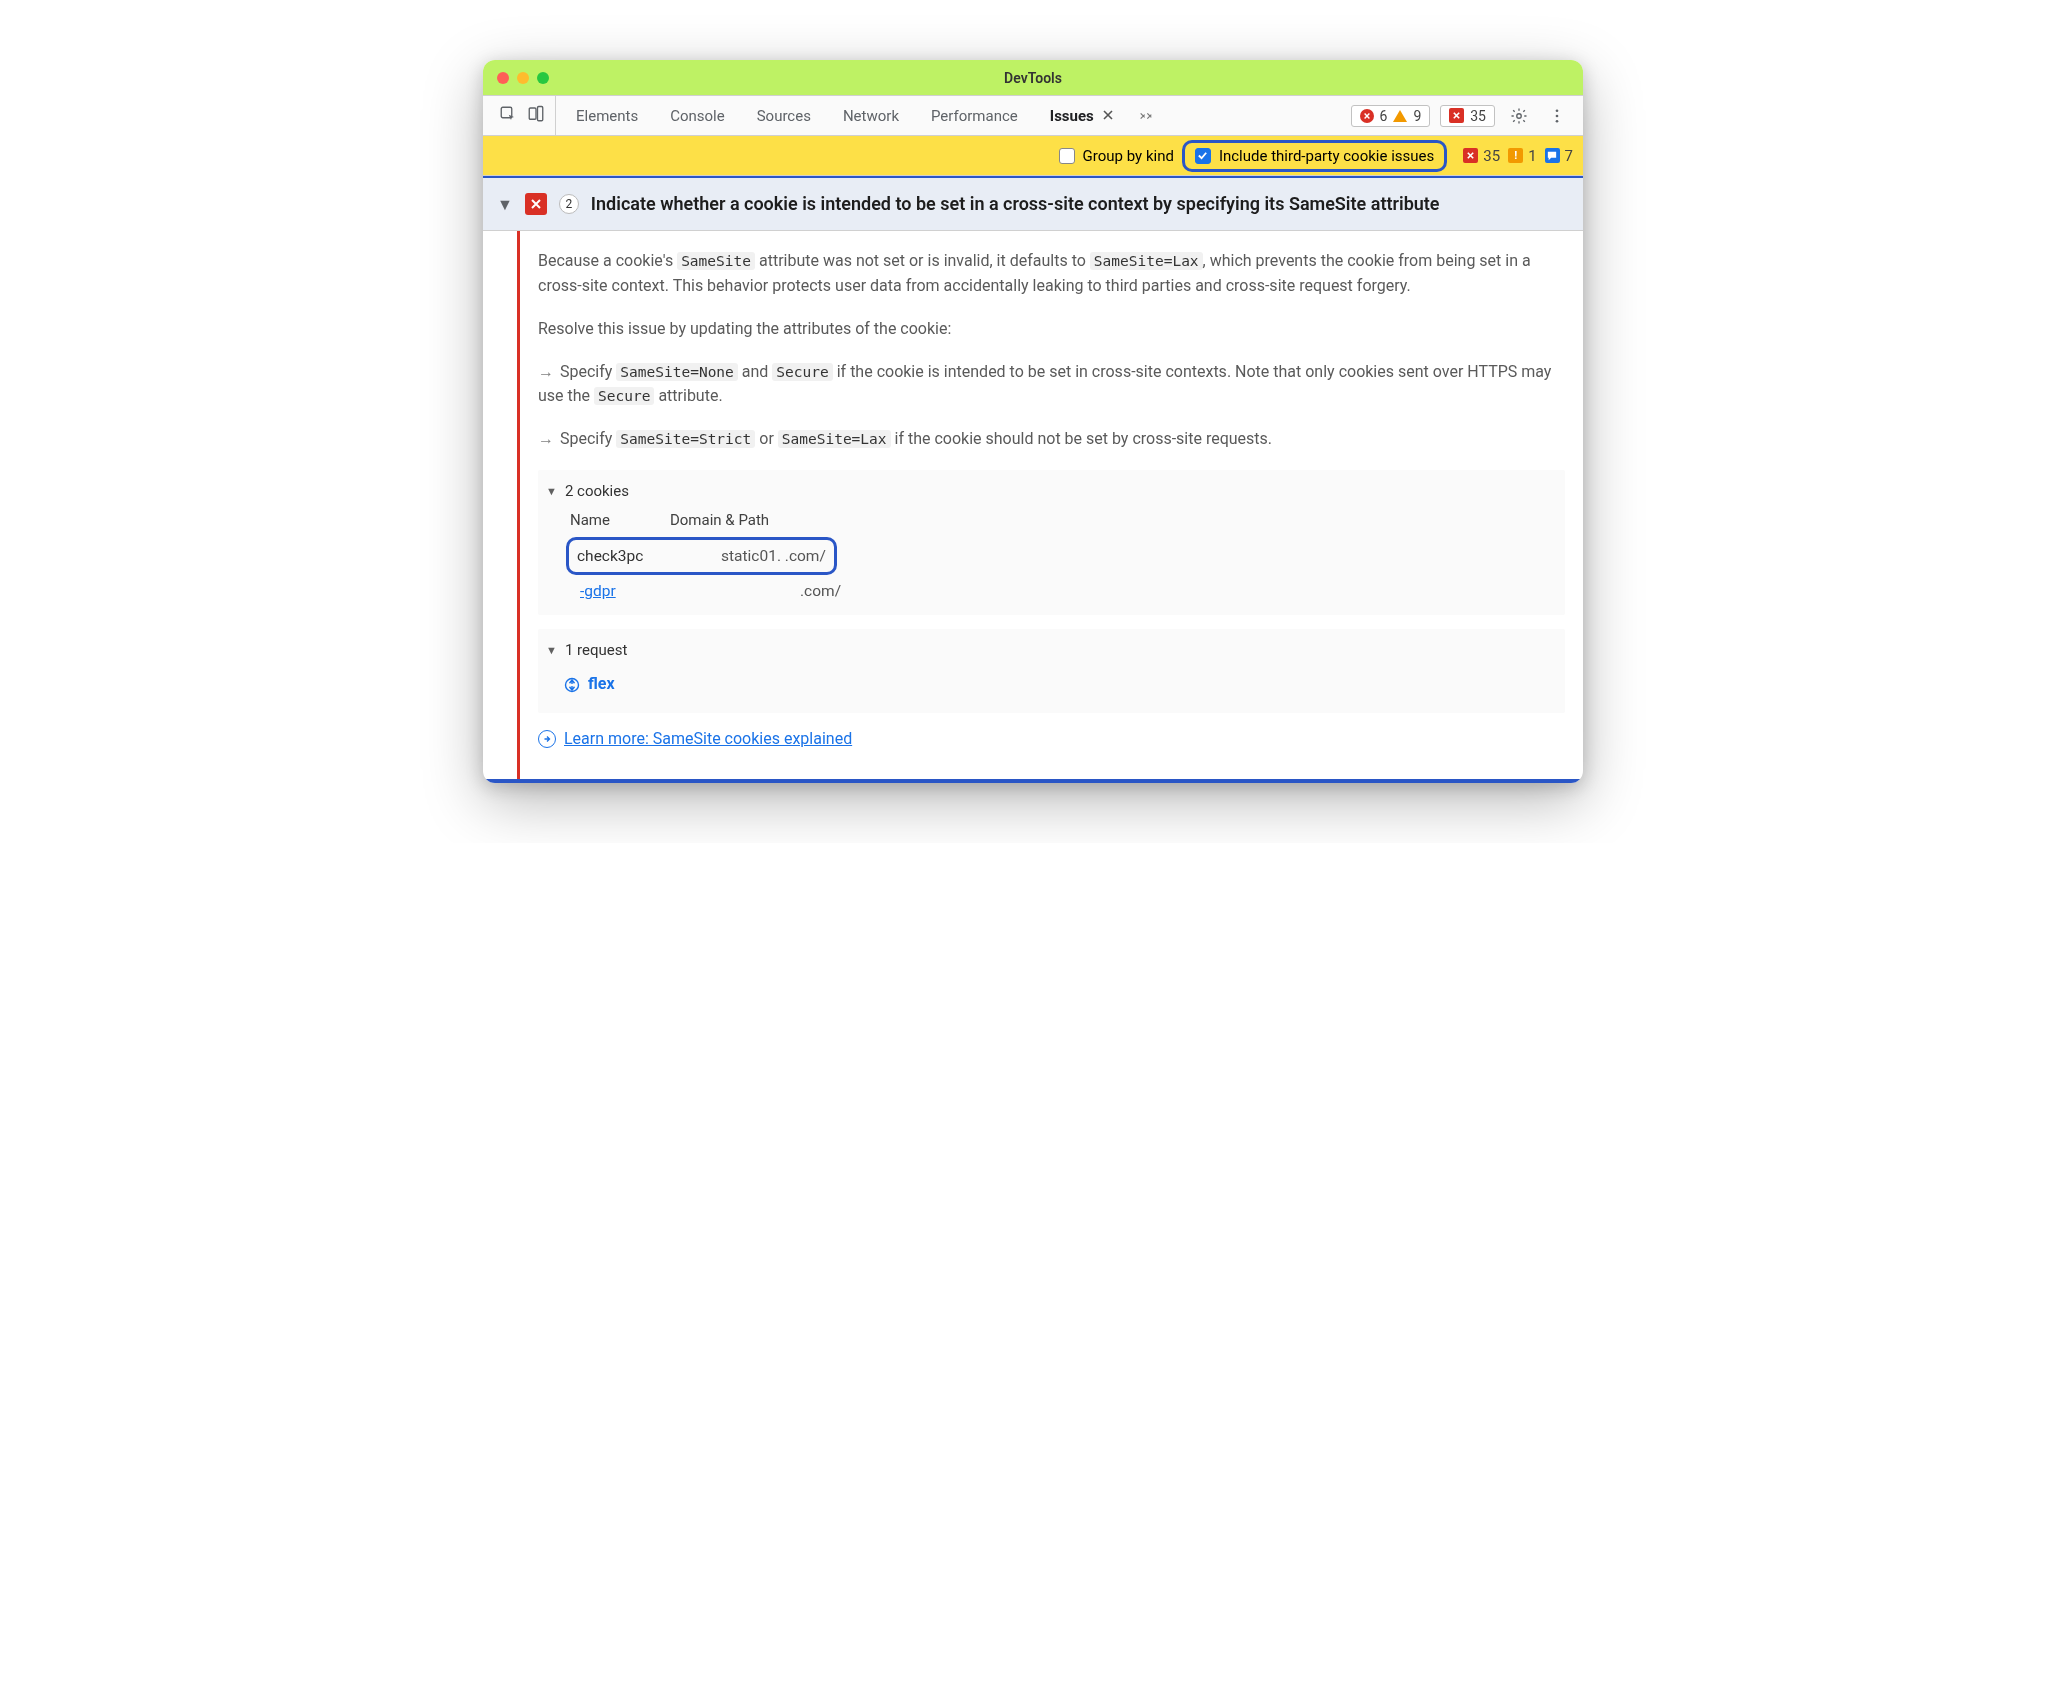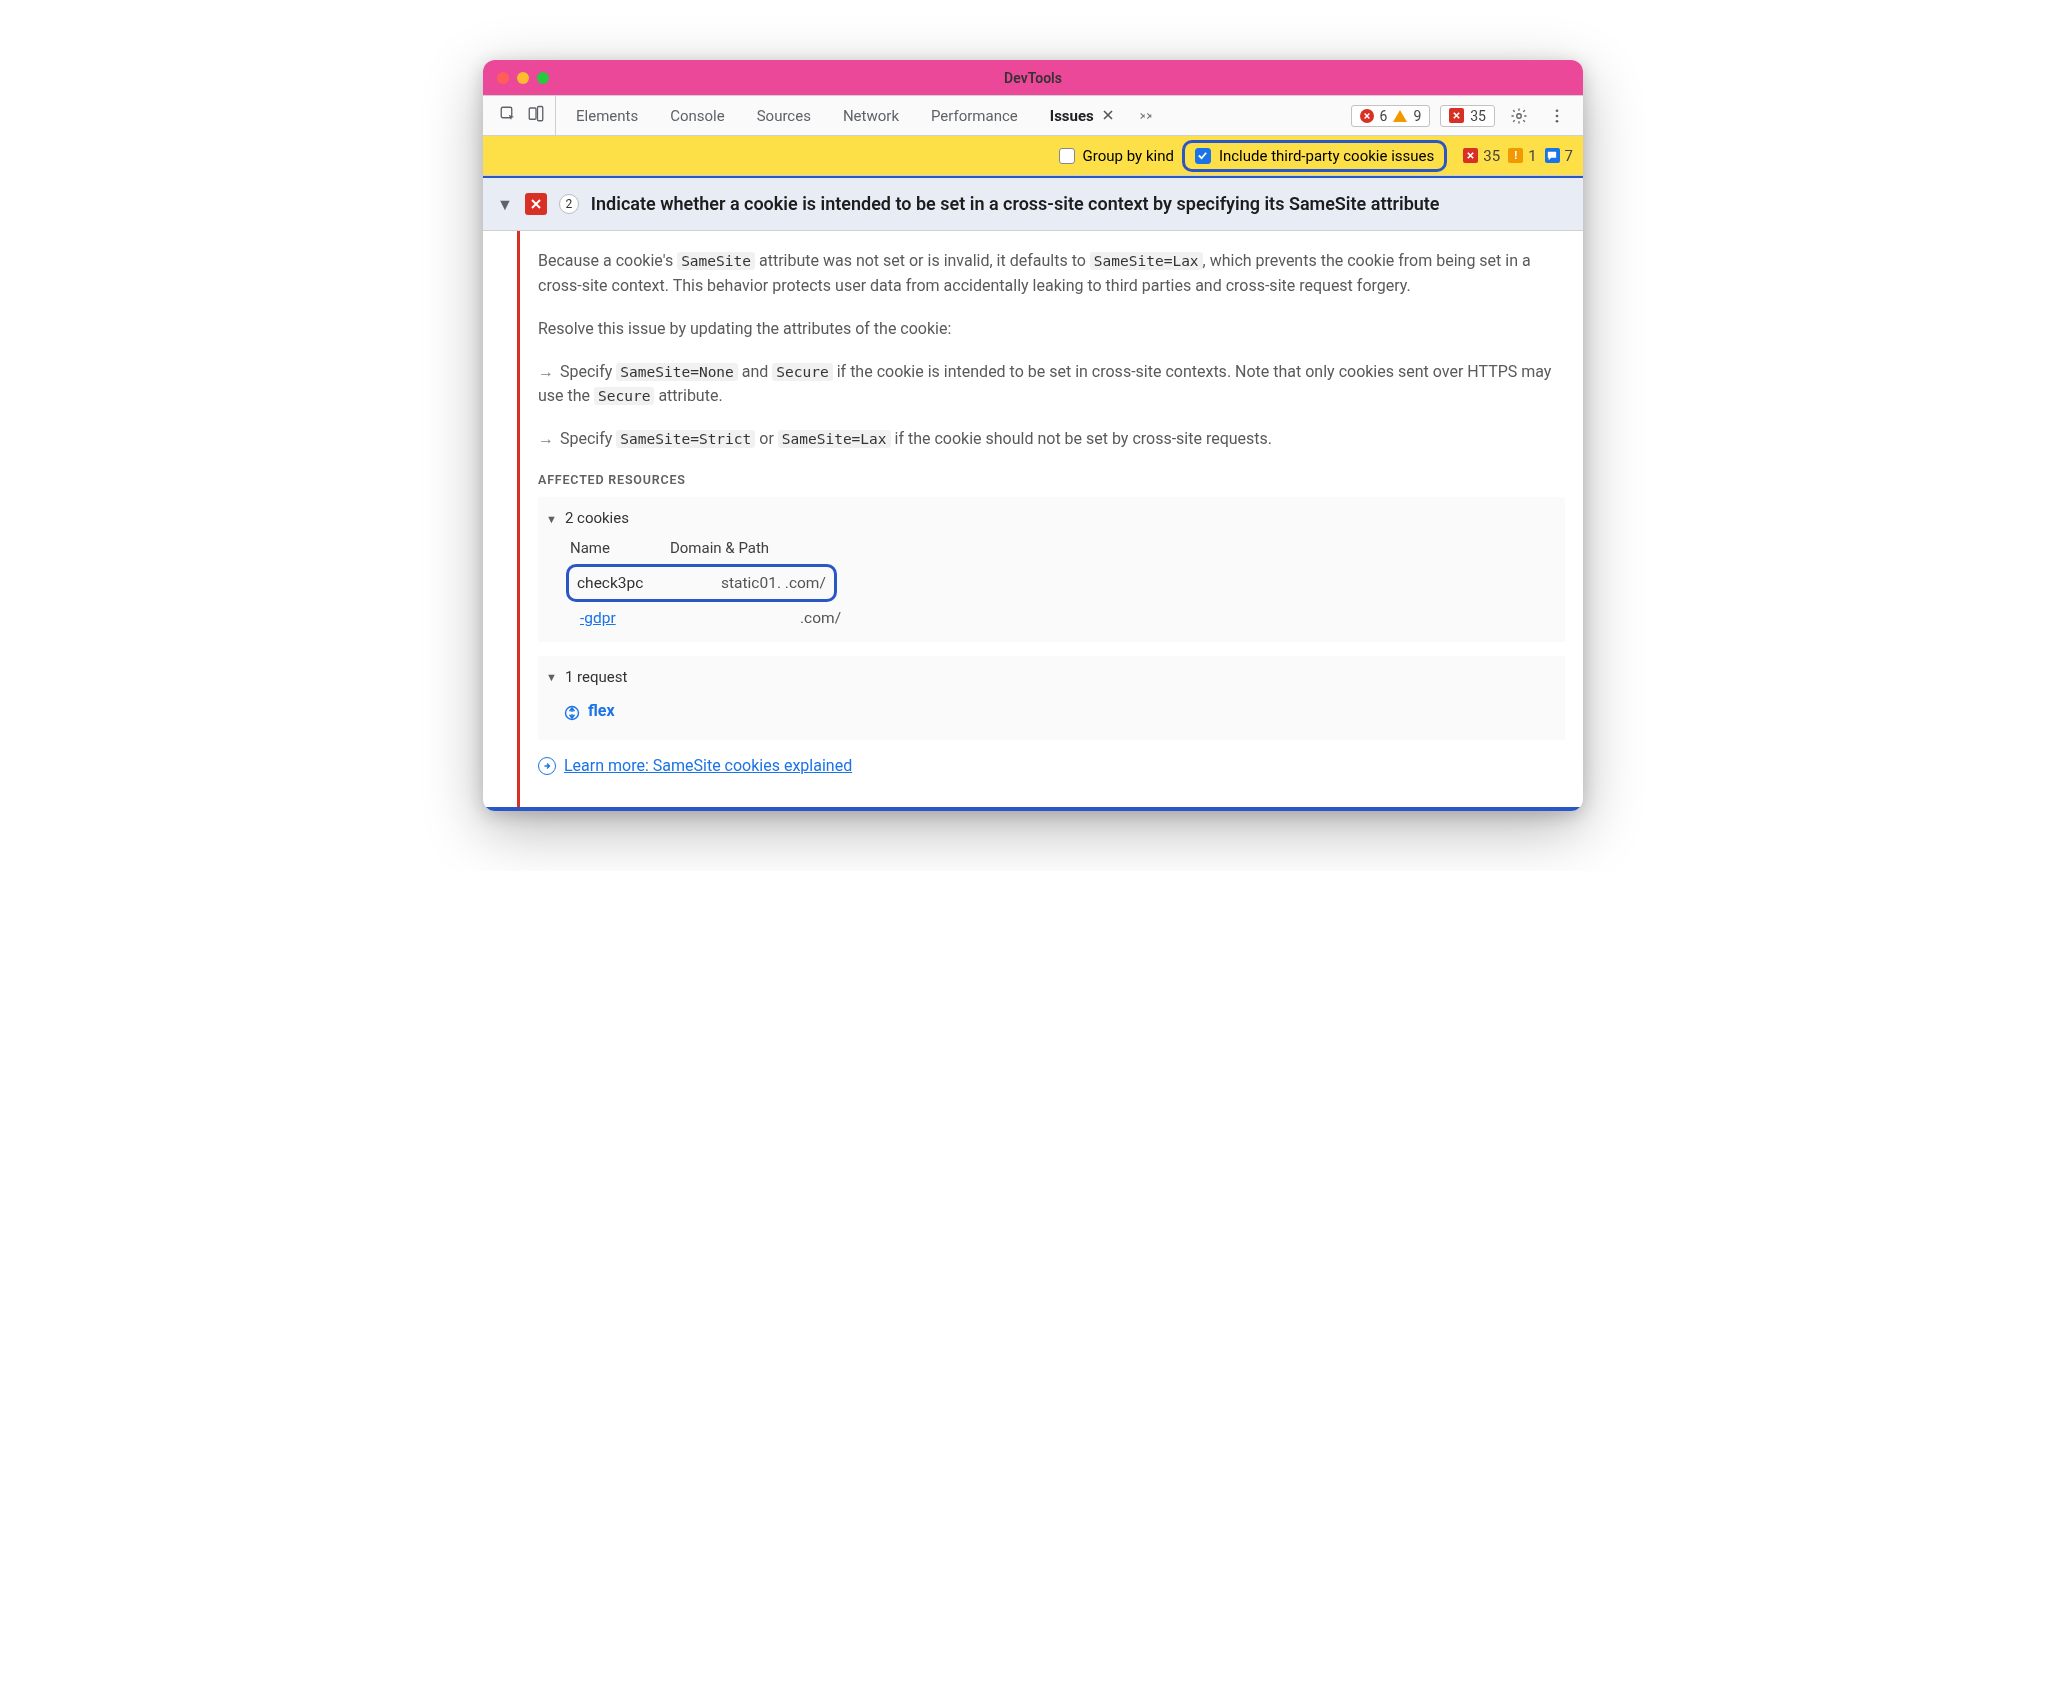--- a/index.html
+++ b/index.html
@@ -31,21 +31,21 @@
     box-shadow:0 18px 60px rgba(0,0,0,.28),0 4px 18px rgba(0,0,0,.18);
     overflow:hidden;
   }
 
   
   .titlebar{
     height:36px;
     display:flex;align-items:center;justify-content:center;
     position:relative;
     border-bottom:1px solid var(--border);
-    background:#ec4899;
+    background:#bef264;
   }
   .traffic{position:absolute;left:14px;top:0;height:100%;display:flex;align-items:center;gap:8px;}
   .light{width:12px;height:12px;border-radius:50%;}
   .light.red{background:#ff5f57;} .light.yellow{background:#febc2e;} .light.green{background:#28c840;}
   .title{font-weight:600;font-size:14px;color:#333;}
 
   
   .tabbar{
     display:flex;align-items:center;
     height:40px;
@@ -311,21 +311,20 @@
         <span>Because a cookie's </span><code>SameSite</code><span> attribute was not set or is invalid, it defaults to </span><code>SameSite=Lax</code><span>, which prevents the cookie from being set in a cross-site context. This behavior protects user data from accidentally leaking to third parties and cross-site request forgery.</span>
       </p>
       <p>Resolve this issue by updating the attributes of the cookie:</p>
       <p>
         <span class="arrow">→</span><span>Specify </span><code>SameSite=None</code><span> and </span><code>Secure</code><span> if the cookie is intended to be set in cross-site contexts. Note that only cookies sent over HTTPS may use the </span><code>Secure</code><span> attribute.</span>
       </p>
       <p>
         <span class="arrow">→</span><span>Specify </span><code>SameSite=Strict</code><span> or </span><code>SameSite=Lax</code><span> if the cookie should not be set by cross-site requests.</span>
       </p>
 
-      <div class="sec-h">AFFECTED RESOURCES</div>
 
       <div class="aff-box">
         <div class="aff-row">
           <span class="tri-sm">▼</span>
           <span>2 cookies</span>
         </div>
         <div class="tbl">
           <div class="tbl-head">
             <span>Name</span>
             <span>Domain &amp; Path</span>

